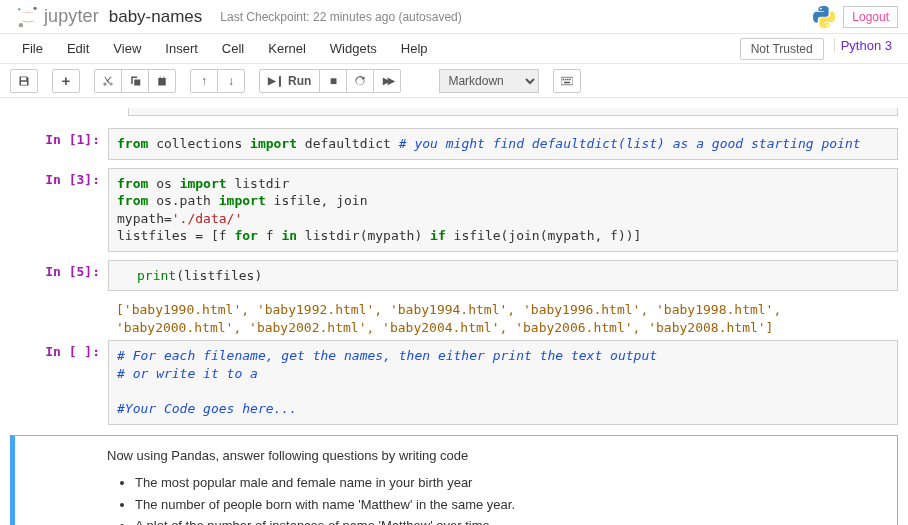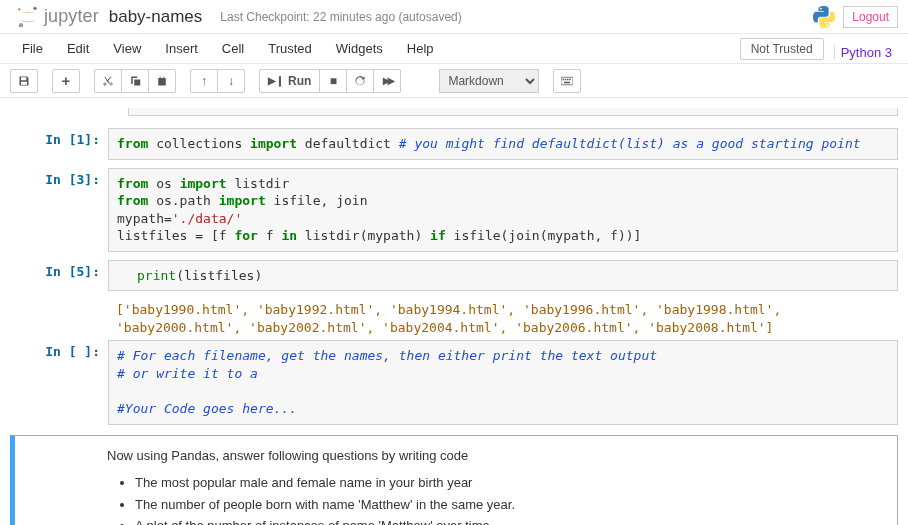--- a/index.html
+++ b/index.html
@@ -38,21 +38,21 @@
   }
   .menubar {
     display: flex;
     align-items: center;
     padding: 0 10px;
     height: 30px;
     border-bottom: 1px solid #e7e7e7;
     font-size: 13px;
   }
   .menu-item { padding: 4px 12px; color: #333; cursor: default; }
-  .menubar-right { margin-left: auto; display: flex; align-items: flex-end; gap: 10px; }
+  .menubar-right { margin-left: auto; display: flex; align-items: flex-start; gap: 10px; }
   .nottrusted {
     border: 1px solid #ccc;
     padding: 3px 10px;
     font-size: 12px;
     color: #555;
     border-radius: 2px;
   }
   .kernel-name { font-size: 13px; color: #6d28d9; padding: 0 6px; border-left: 1px solid #ddd; }
   .toolbar {
     display: flex;
@@ -107,21 +107,21 @@
   .cell { display: flex; padding: 4px 0; }
   .prompt {
     width: 98px;
     flex: 0 0 98px;
     text-align: right;
     padding: 4px 8px 0 0;
     font-family: monospace;
     font-size: 13px;
     color: #303F9F;
   }
-  .in-prompt { color: #0369a1; font-weight: bold; }
+  .in-prompt { color: #a21caf; font-weight: bold; }
   .input-area {
     flex: 1;
     border: 1px solid #cfcfcf;
     background: #f7f7f7;
     padding: 6px 8px;
     font-family: monospace;
     font-size: 13px;
     line-height: 1.35;
     white-space: pre-wrap;
     word-break: break-word;
@@ -185,21 +185,21 @@
     <button class="logout-btn">Logout</button>
   </div>
 </div>
 
 <div class="menubar">
   <div class="menu-item">File</div>
   <div class="menu-item">Edit</div>
   <div class="menu-item">View</div>
   <div class="menu-item">Insert</div>
   <div class="menu-item">Cell</div>
-  <div class="menu-item">Trusted</div>
+  <div class="menu-item">Kernel</div>
   <div class="menu-item">Widgets</div>
   <div class="menu-item">Help</div>
   <div class="menubar-right">
     <div class="nottrusted">Not Trusted</div>
     <div class="kernel-name">Python 3</div>
   </div>
 </div>
 
 <div class="toolbar">
   <button class="tb-btn">

